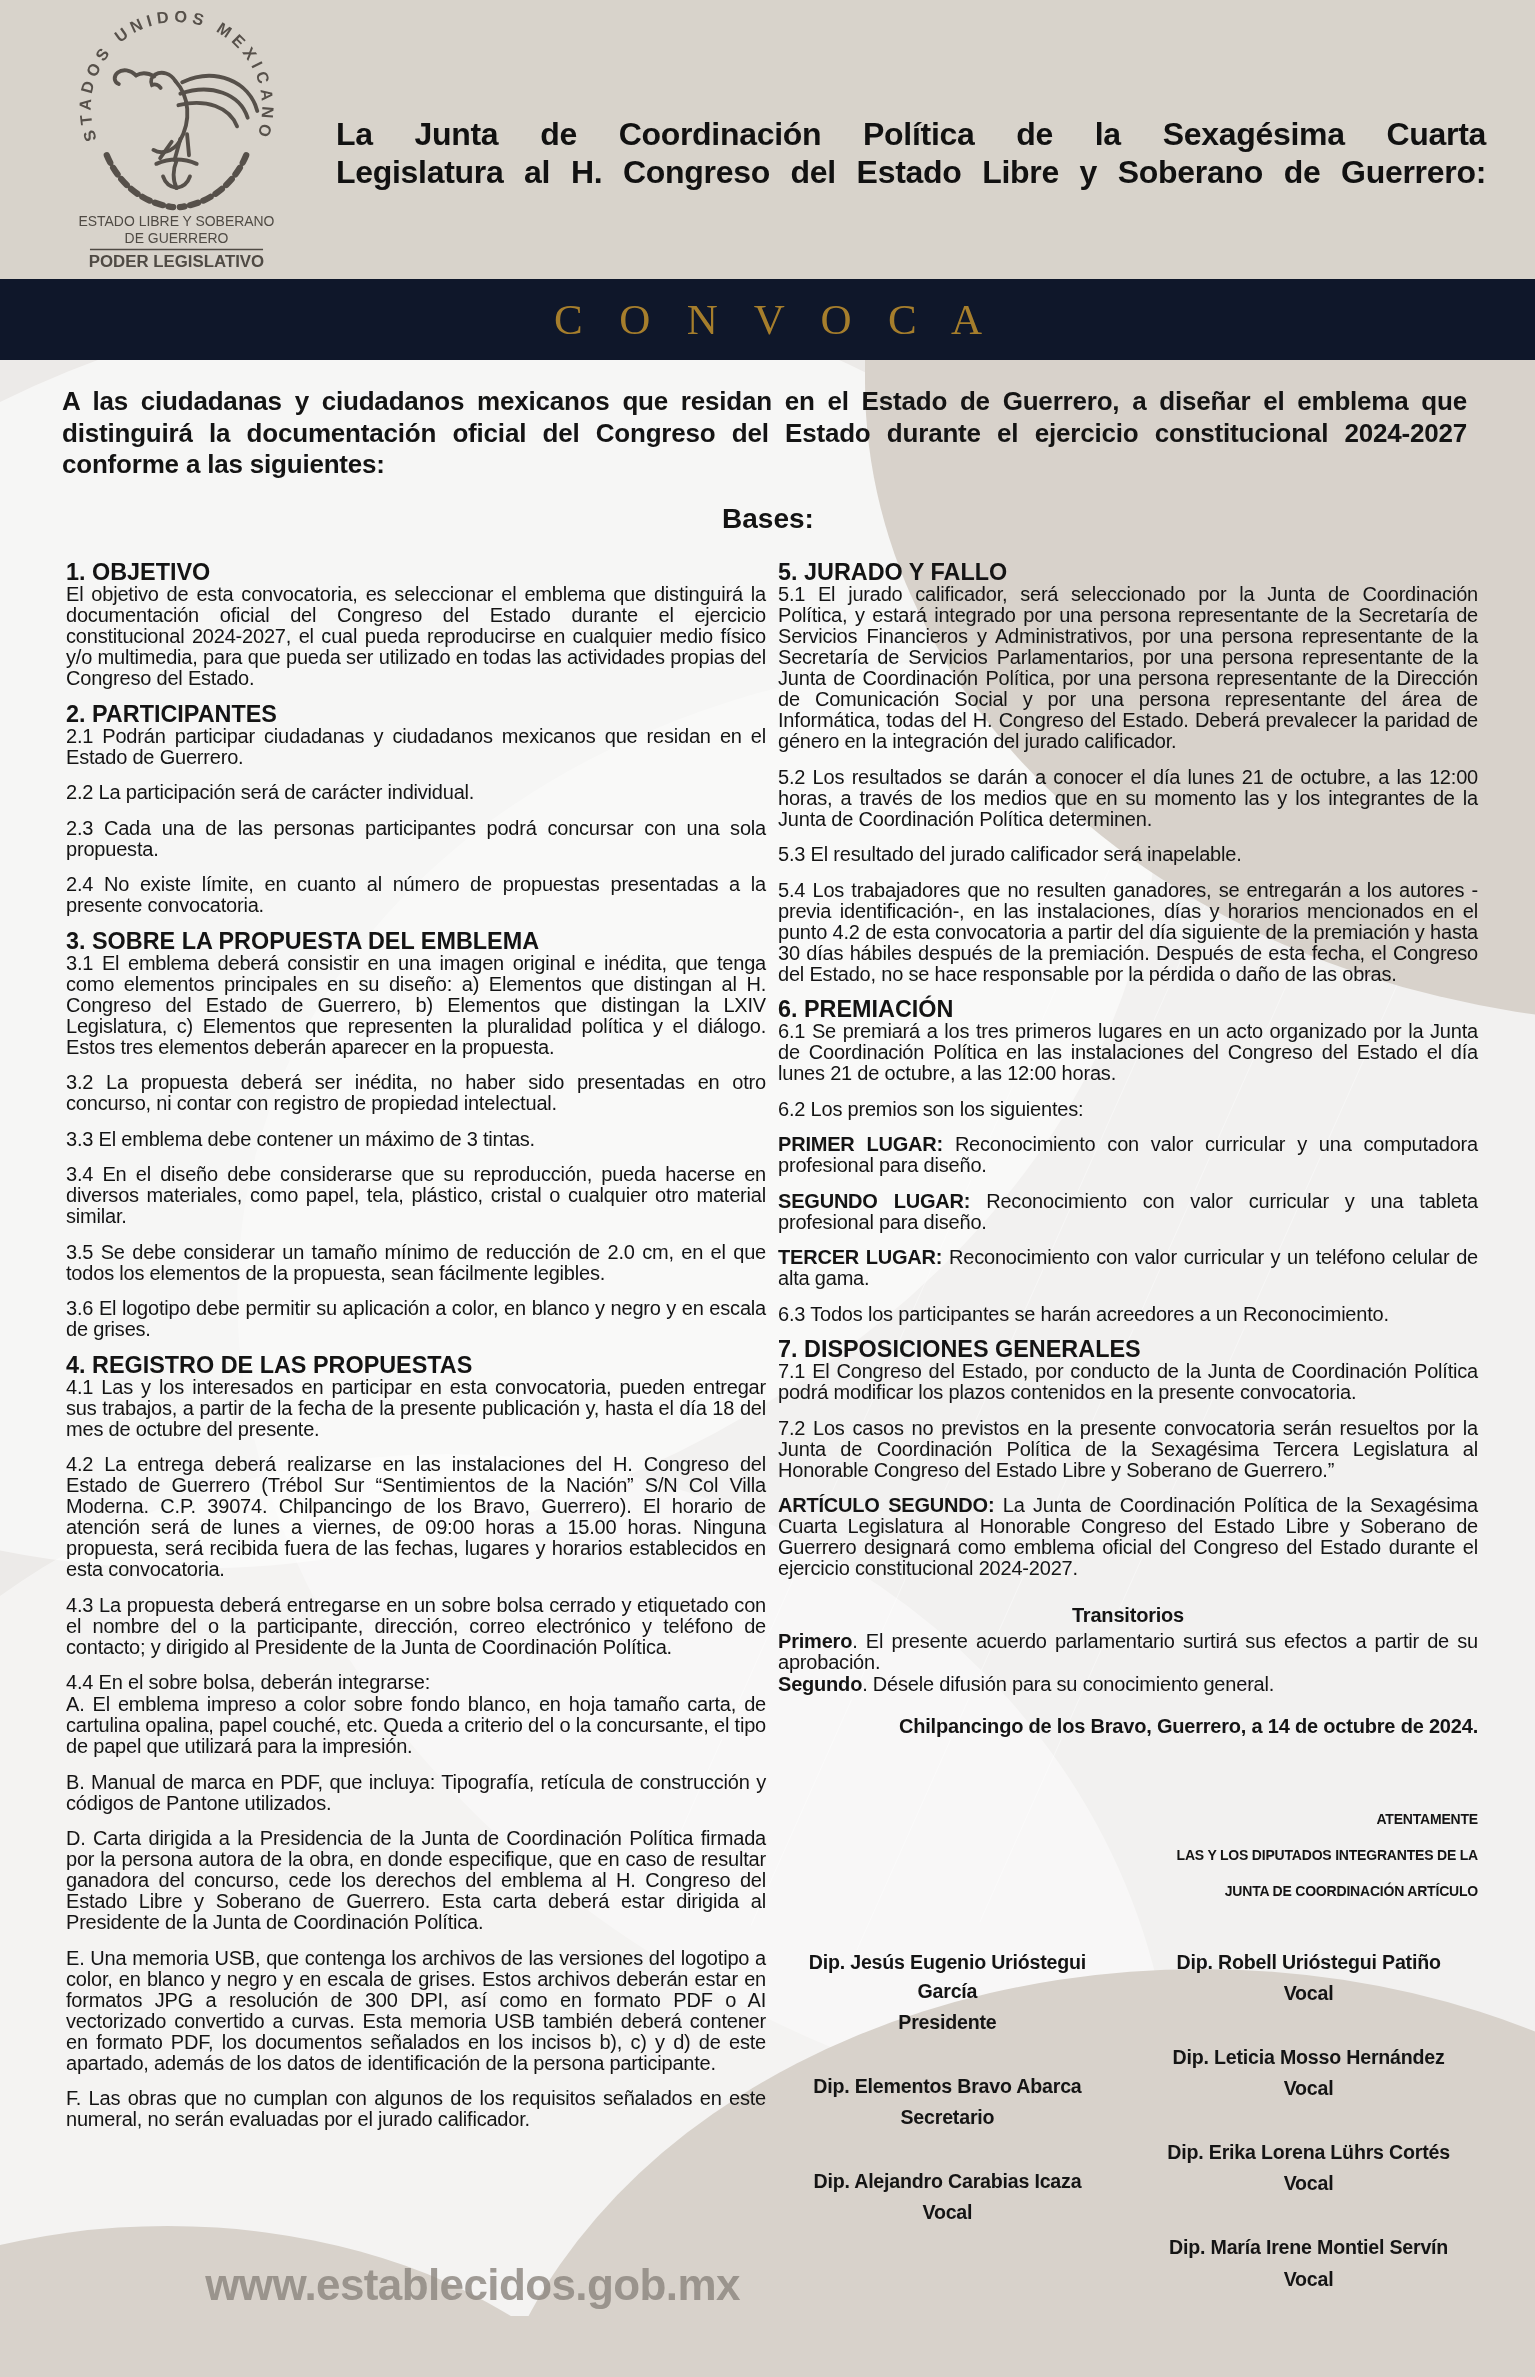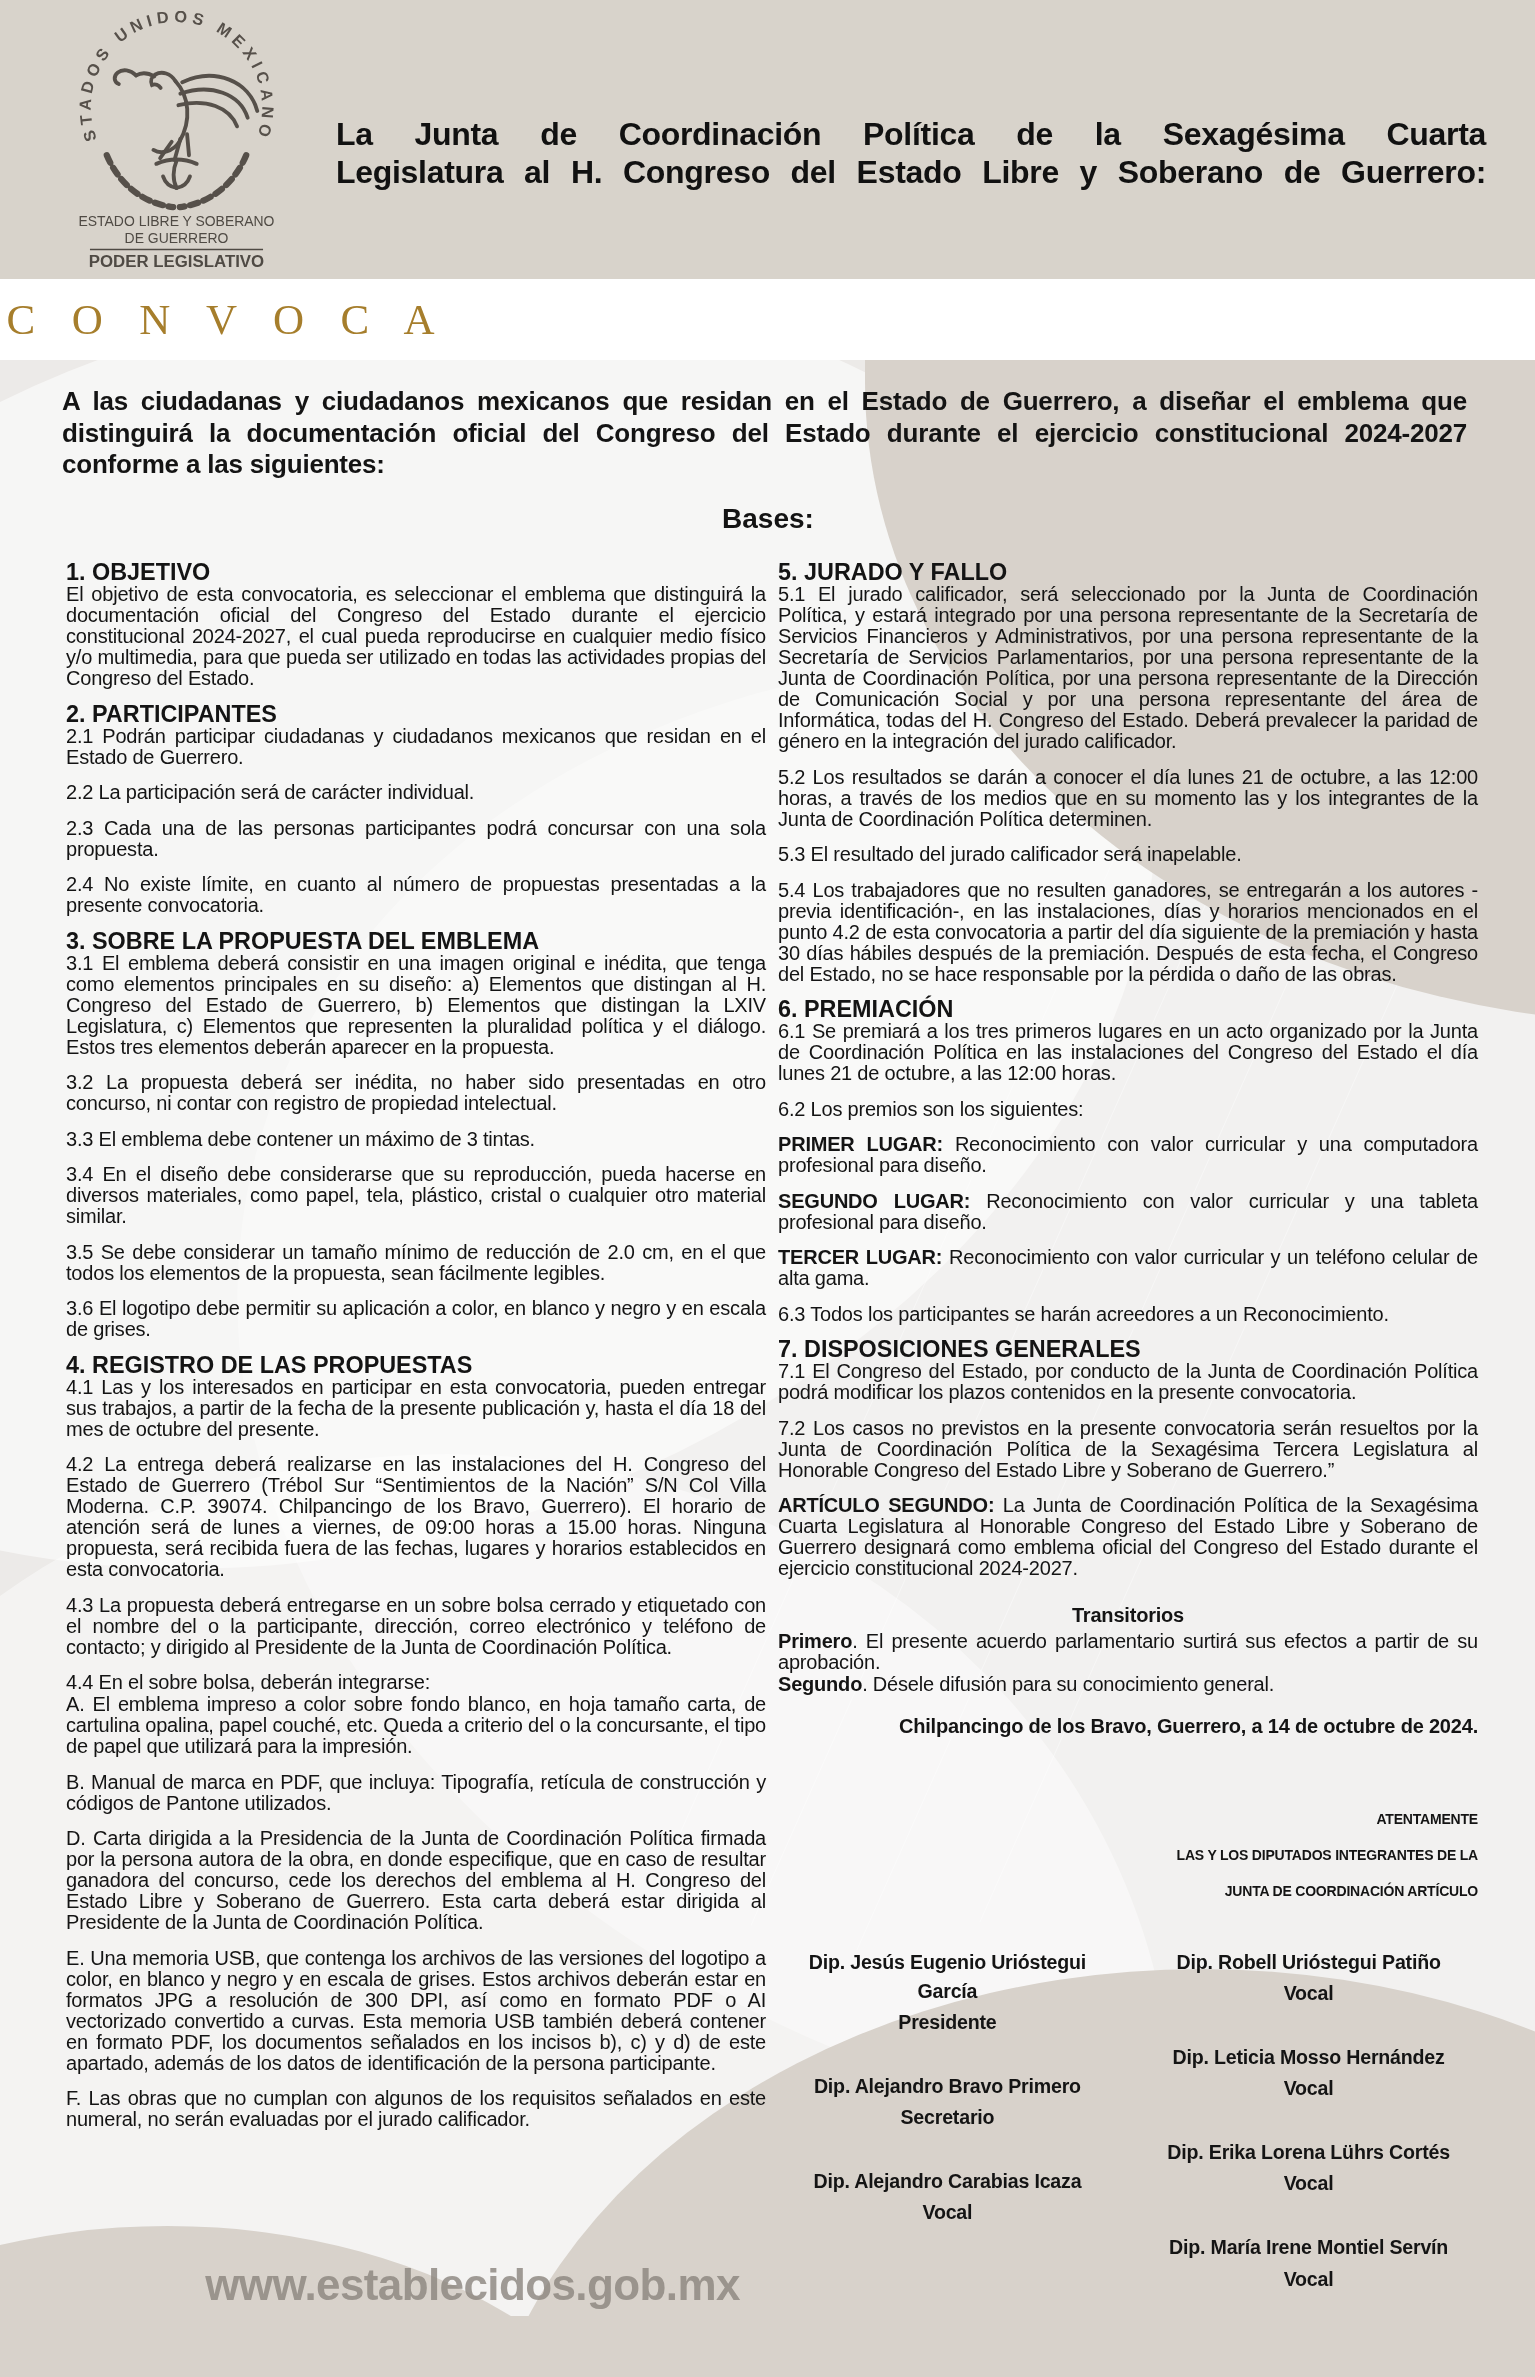--- a/index.html
+++ b/index.html
@@ -23,22 +23,22 @@
   .blob-bl{position:absolute;left:-336px;top:2226px;width:1007px;height:671px;background:#D8D2CB;border-radius:50%;}
   .strip-b{position:absolute;left:0;right:0;top:2316px;bottom:0;background:#D8D2CB;}
 
   
   .header{position:absolute;left:0;top:0;right:0;height:280px;background:#D8D3CB;z-index:2;}
   .logo{position:absolute;left:56px;top:11.2px;width:241px;z-index:3;}
   .title{position:absolute;left:336px;top:115px;width:1150px;z-index:3;
          font-weight:700;font-size:32px;line-height:1.2;letter-spacing:-0.3px;color:#111;}
   .title-line{text-align:justify;text-align-last:justify;}
 
-  .convoca-band{position:absolute;left:0;top:279px;right:0;height:81px;background:#ffffff;z-index:2;
-                display:flex;align-items:center;}
+  .convoca-band{position:absolute;left:0;top:279px;right:0;height:81px;background:#0f172a;z-index:2;
+                display:flex;align-items:center;justify-content:center;}
   .convoca-text{font-family:"Liberation Serif", serif;font-size:43px;letter-spacing:.30em;
                 color:#A67E2C;font-weight:400;transform:translateX(.15em);}
 
   
   .intro{position:absolute;left:62px;top:386px;width:1405px;z-index:2;
          font-weight:700;font-size:26px;line-height:1.22;text-align:justify;letter-spacing:-0.2px;}
   .bases{position:absolute;left:0;right:0;top:503px;z-index:2;text-align:center;
          font-weight:700;font-size:28px;}
 
   
@@ -192,21 +192,21 @@
       <div>LAS Y LOS DIPUTADOS INTEGRANTES DE LA</div>
       <div>JUNTA DE COORDINACIÓN ARTÍCULO</div>
     </div>
     <div class="sigs">
       <div class="sig-col" id="sig-left">
           <div class="sig-entry">
             <div>Dip. Jesús Eugenio Urióstegui García</div>
             <div class="sig-role">Presidente</div>
           </div>
           <div class="sig-entry">
-            <div>Dip. Alejandro Bravo Primero</div>
+            <div>Dip. Elementos Bravo Abarca</div>
             <div class="sig-role">Secretario</div>
           </div>
           <div class="sig-entry">
             <div>Dip. Alejandro Carabias Icaza</div>
             <div class="sig-role">Vocal</div>
           </div>
         </div>
       <div class="sig-col" id="sig-right">
           <div class="sig-entry">
             <div>Dip. Robell Urióstegui Patiño</div>

